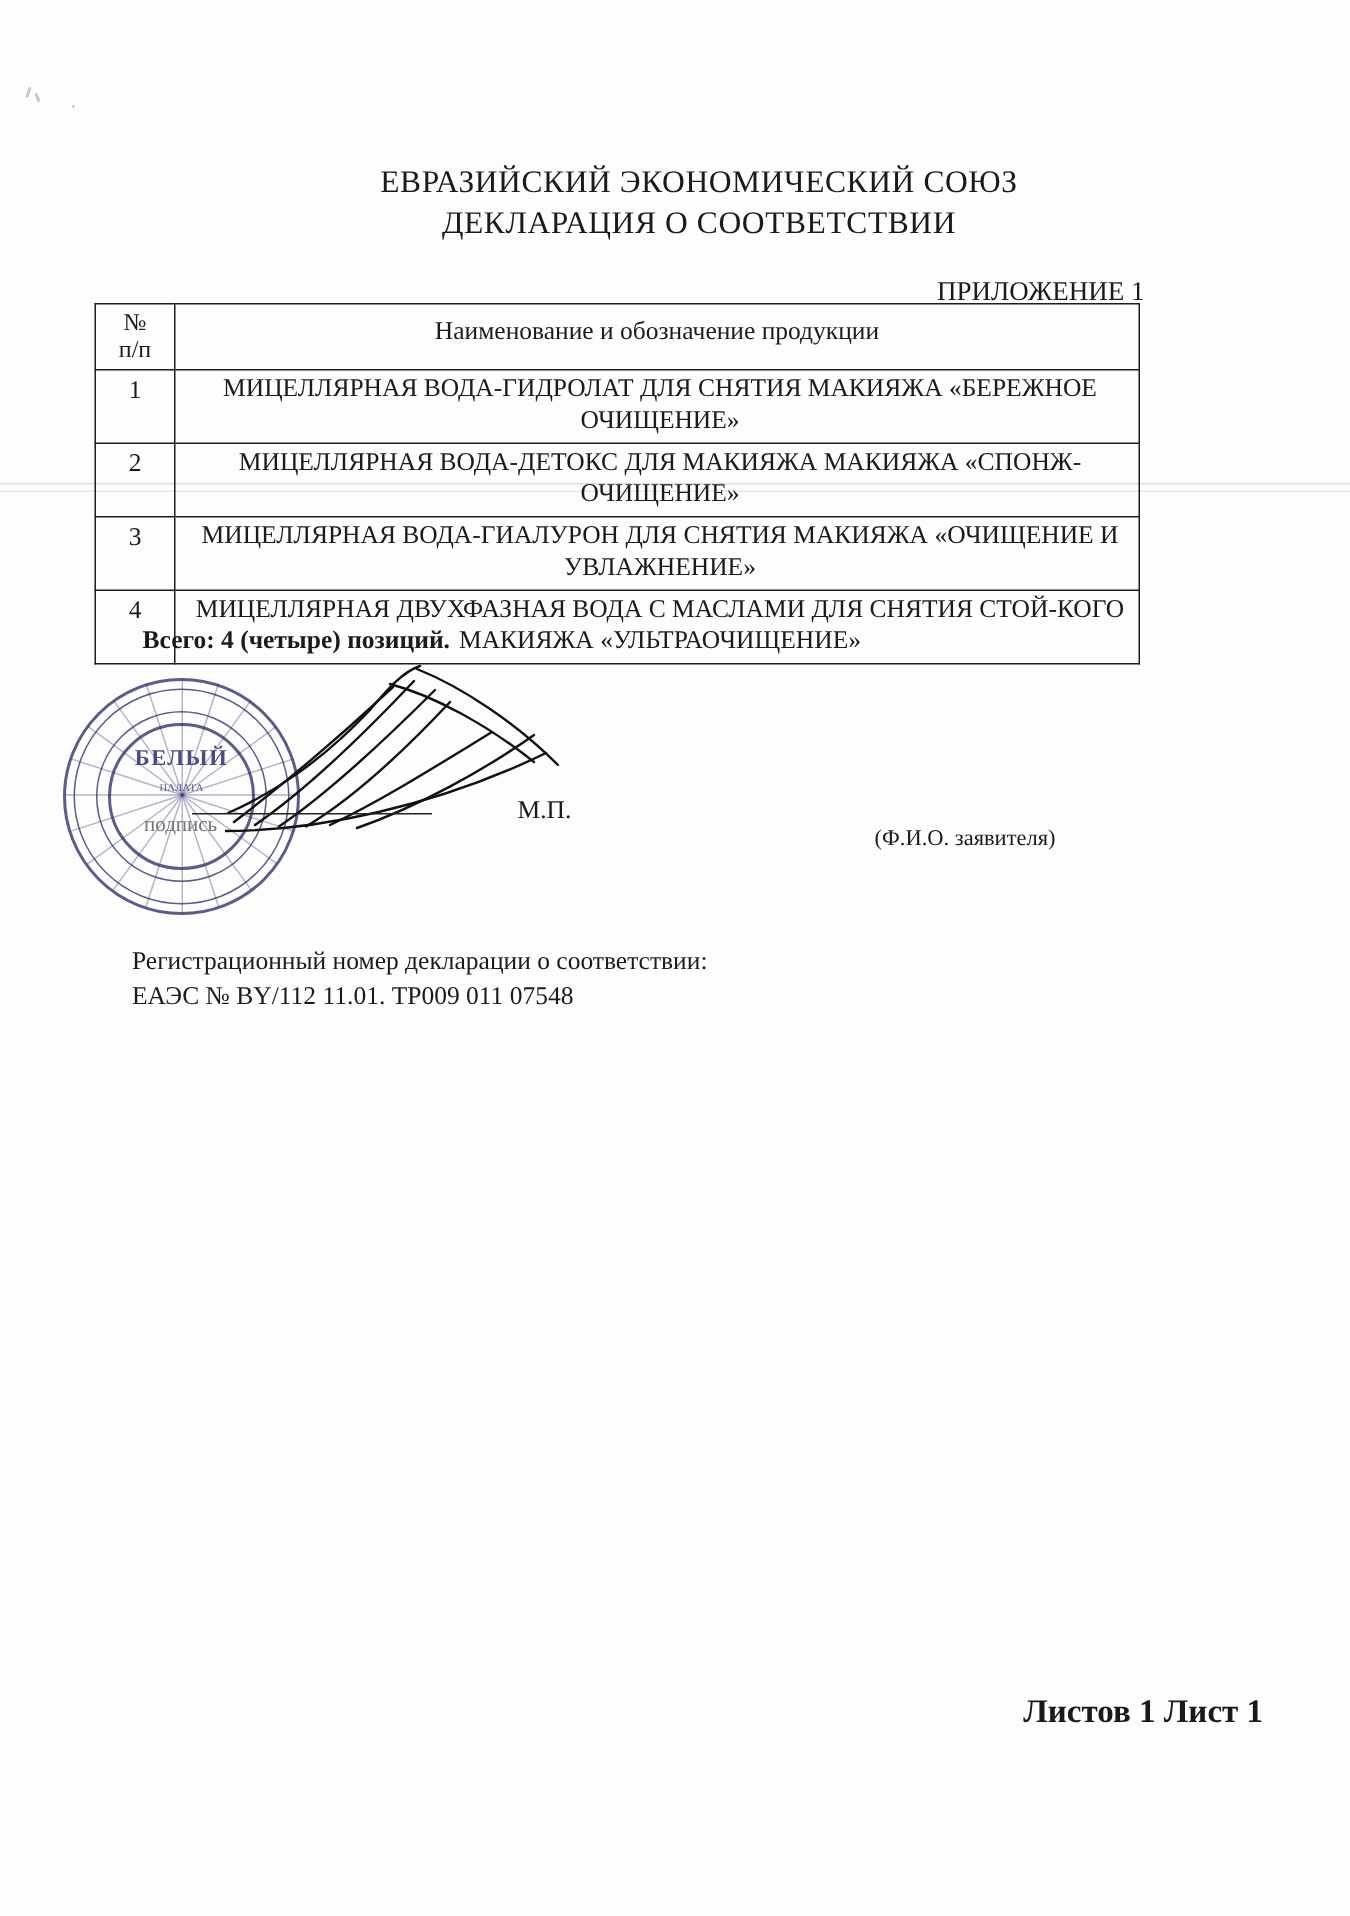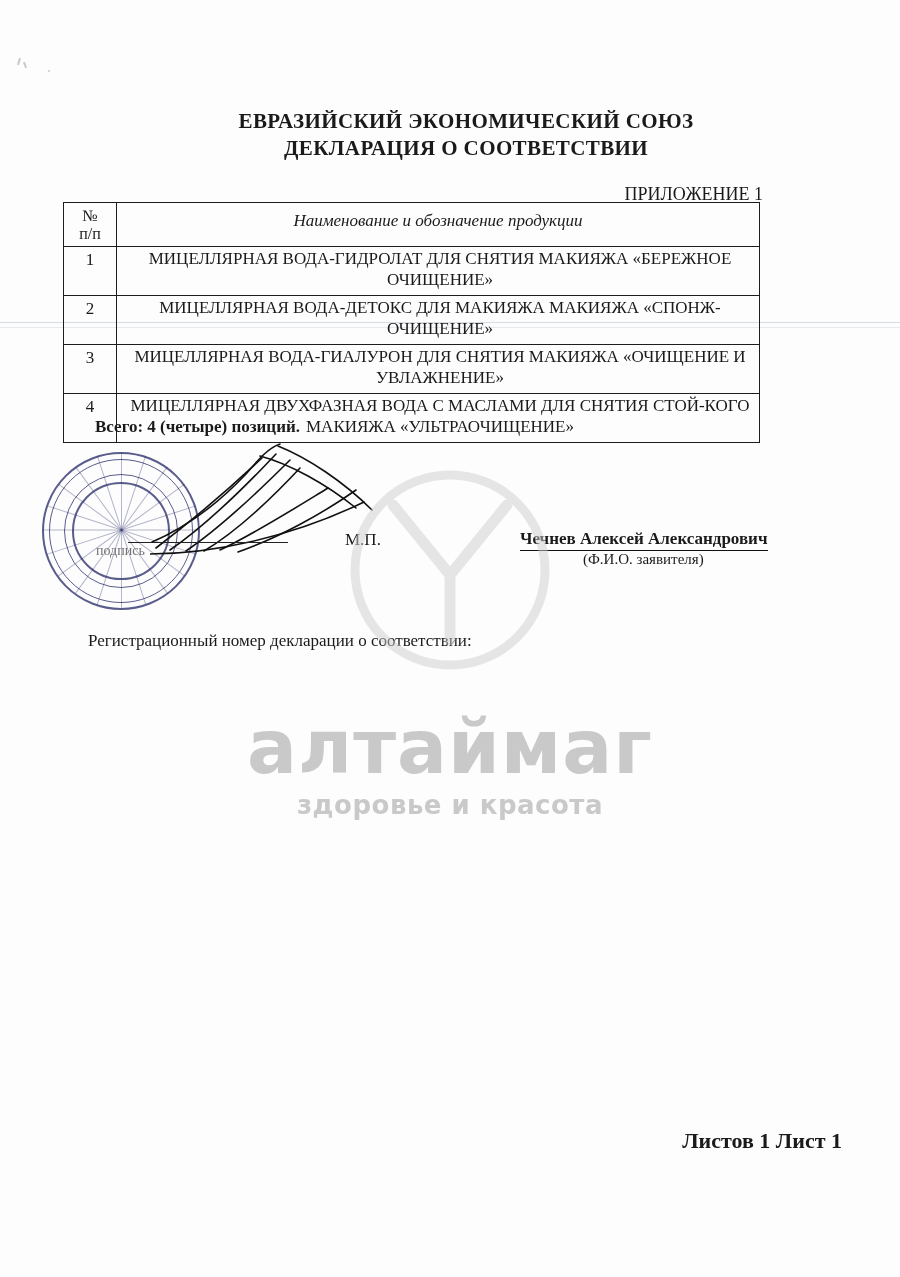--- a/index.html
+++ b/index.html
@@ -42,21 +42,21 @@
   .speck.s2 { left: 24px; top: 62px; width: 2px; height: 6px; transform: rotate(-22deg); }
   .speck.s3 { left: 48px; top: 70px; width: 2px; height: 2px; border-radius: 50%; }
 
   
   .doc-title {
     position: absolute;
     top: 108px;
     left: 0;
     right: 0;
     text-align: center;
-    font-weight: bold;
+    font-weight: normal;
     font-size: 21px;
     letter-spacing: .4px;
     line-height: 1.28;
     margin-left: 32px;
   }
   .doc-title div { white-space: nowrap; }
 
   .appendix {
     position: absolute;
     top: 184px;
@@ -90,21 +90,20 @@
   }
   table.products th.col-num {
     padding-top: 4px;
     font-size: 16px;
     line-height: 1.15;
   }
   table.products th.col-name {
     text-align: center;
     padding-top: 8px;
     font-size: 17px;
-    font-style: italic;
   }
   table.products td.col-name {
     text-align: left;
     padding-left: 10px;
   }
   table.products td.col-num {
     padding-top: 3px;
   }
   table.products tr td.col-name {
     height: 44px;
@@ -360,53 +359,48 @@
       <div class="tick" style="transform: rotate(180deg)"></div>
       <div class="tick" style="transform: rotate(198deg)"></div>
       <div class="tick" style="transform: rotate(216deg)"></div>
       <div class="tick" style="transform: rotate(234deg)"></div>
       <div class="tick" style="transform: rotate(252deg)"></div>
       <div class="tick" style="transform: rotate(270deg)"></div>
       <div class="tick" style="transform: rotate(288deg)"></div>
       <div class="tick" style="transform: rotate(306deg)"></div>
       <div class="tick" style="transform: rotate(324deg)"></div>
       <div class="tick" style="transform: rotate(342deg)"></div>
+      <div class="center-txt">
+        <span>БЕЛЫЙ</span><br>
+        <span class="small">ПАЛАТА</span>
+      </div>
     </div>
 
     <svg class="signature-ink" viewBox="0 0 260 130">
       <g fill="none" stroke="#111" stroke-width="1.6" stroke-linecap="round">
         <path d="M6 118 C 40 92, 80 58, 112 28"></path>
         <path d="M20 120 C 55 96, 92 60, 126 24"></path>
         <path d="M36 121 C 70 98, 106 64, 140 30"></path>
         <path d="M54 121 C 86 102, 120 70, 150 38"></path>
         <path d="M2 112 C 30 100, 64 78, 96 44 C 108 30, 118 18, 130 14"></path>
         <path d="M70 120 C 104 104, 142 80, 178 58"></path>
         <path d="M88 122 C 128 108, 172 84, 206 60"></path>
         <path d="M110 26 C 140 34, 176 54, 206 78"></path>
         <path d="M128 16 C 158 28, 194 52, 222 80"></path>
         <path d="M0 124 C 60 124, 140 108, 214 72"></path>
       </g>
     </svg>
 
     <div class="sig-rule"></div>
     <div class="sig-caption">подпись</div>
     <div class="mp">М.П.</div>
-    <div class="applicant-name">Чечнев Алексей Александрович</div>
     <div class="applicant-sub">(Ф.И.О. заявителя)</div>
   </div>
 
   <div class="reg-block">
     <div>Регистрационный номер декларации о соответствии:</div>
+    <div>ЕАЭС № BY/112 11.01. ТР009 011 07548</div>
   </div>
 
-  <div class="watermark">
-    <svg class="wm-logo" viewBox="0 0 210 210">
-      <circle cx="105" cy="105" r="95" fill="none" stroke="#cfcfcf" stroke-width="9"></circle>
-      <path d="M105 108 L105 175" stroke="#cfcfcf" stroke-width="11" fill="none" stroke-linecap="round"></path>
-      <path d="M48 40 L105 110 L162 40" stroke="#cfcfcf" stroke-width="11" fill="none" stroke-linecap="round" stroke-linejoin="round"></path>
-    </svg>
-    <div class="wm-text">алтаймаг</div>
-    <div class="wm-sub">здоровье и красота</div>
-  </div>
 
   <div class="footer">Листов 1  Лист 1</div>
 
 </div>
 
 </body></html>

